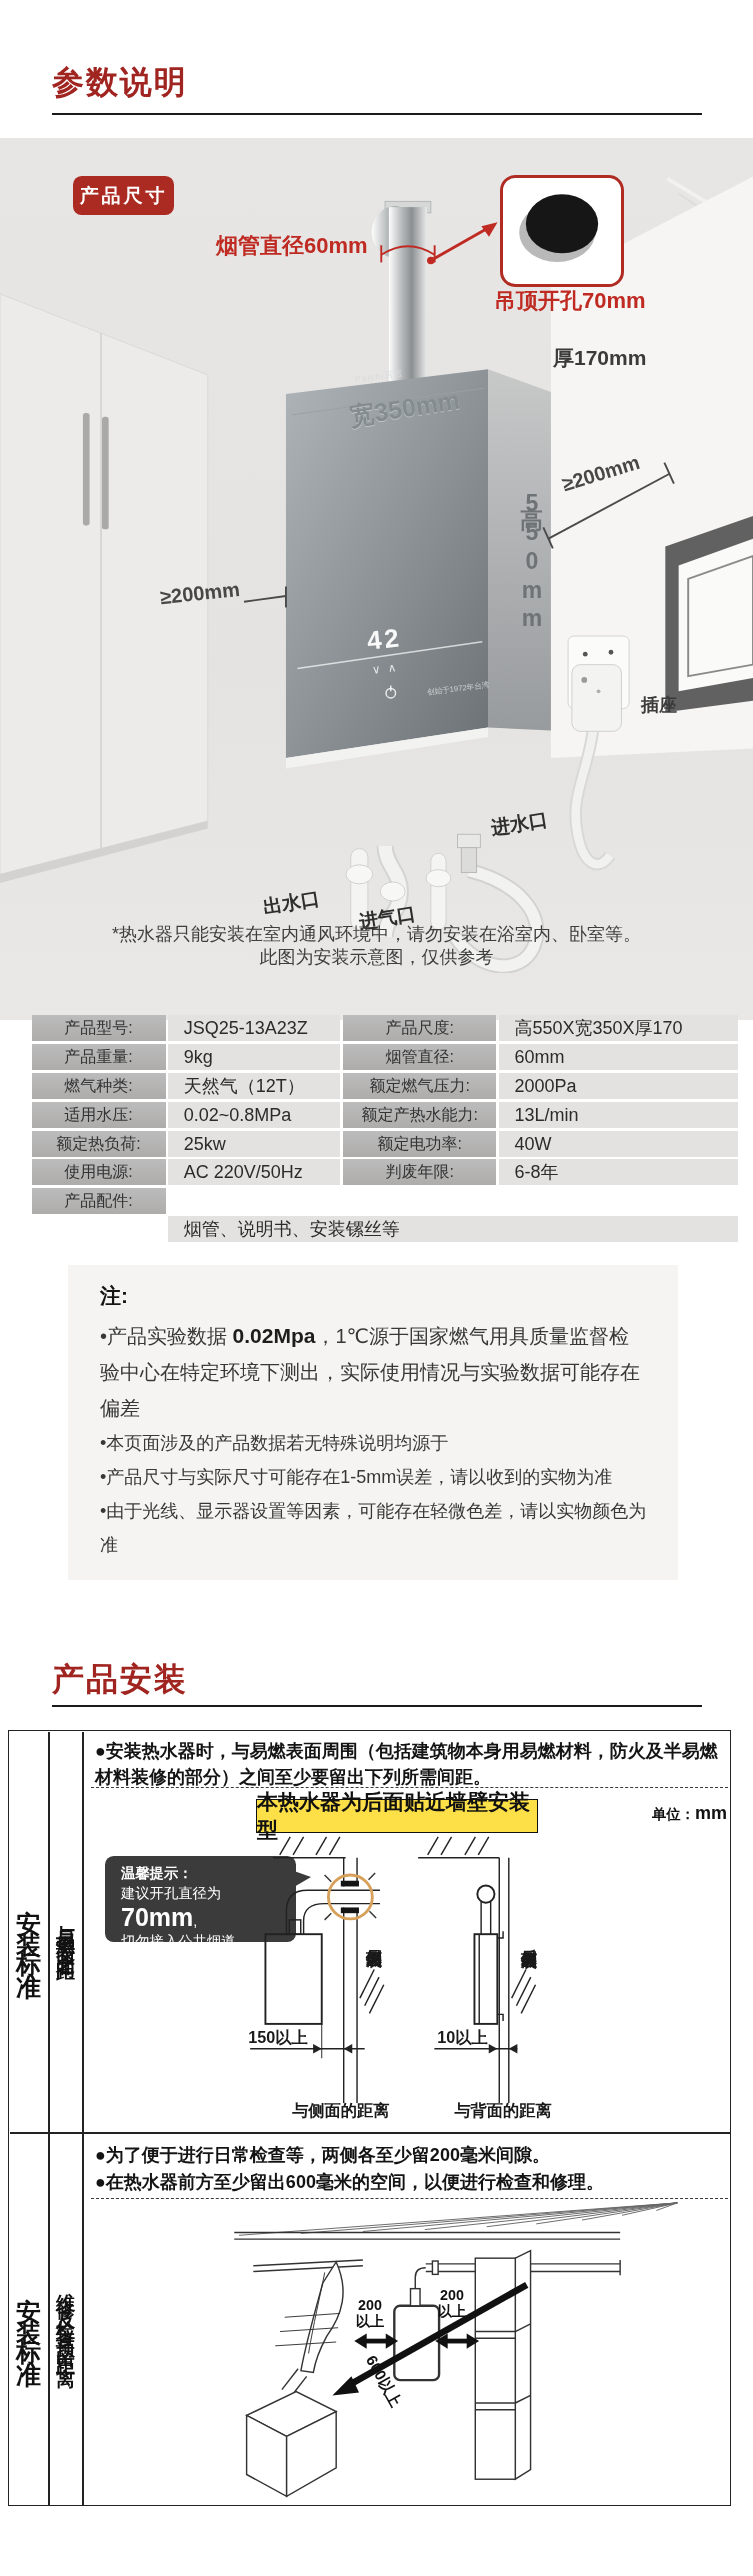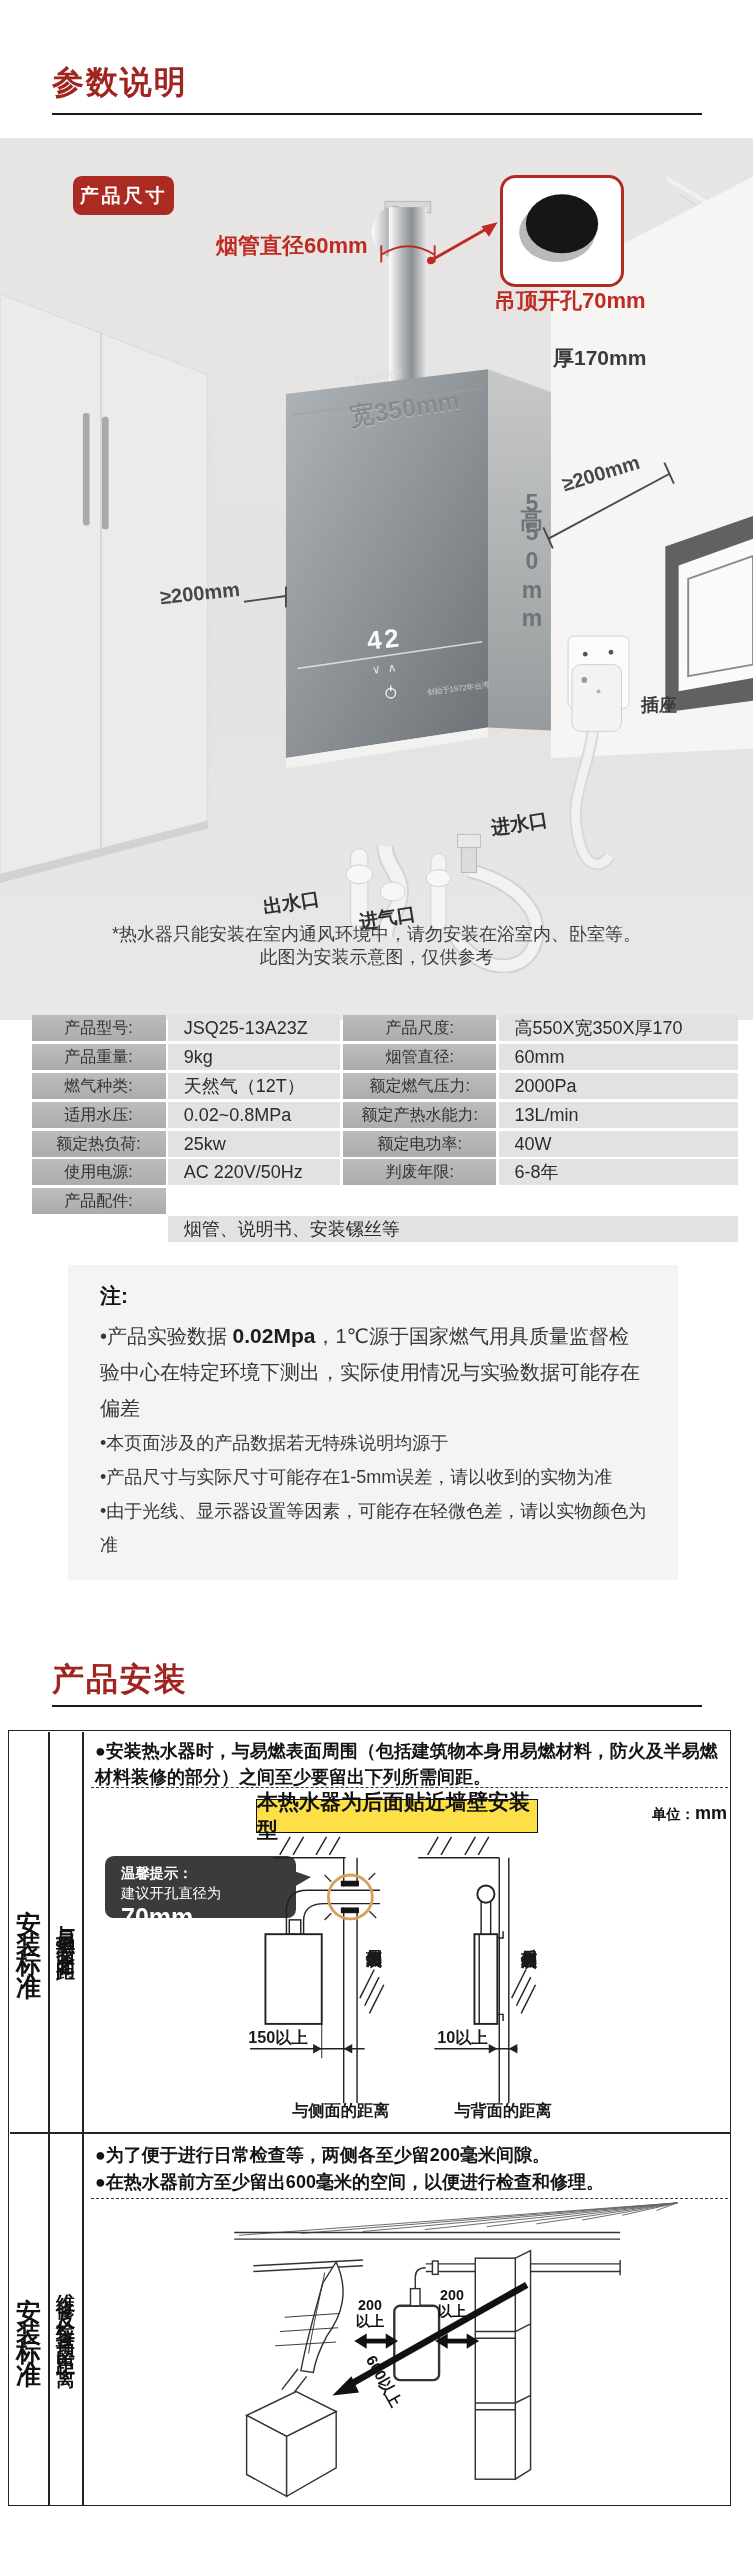--- a/index.html
+++ b/index.html
@@ -237,21 +237,21 @@
 </div>
 <div class="abs col-head" style="left:50px;top:2133px;width:32px;height:373px;">
   <span class="vert" style="font-size:19px;letter-spacing:9.5px;">维修及检查预留距离</span>
 </div>
 
 <div class="abs install-bullet" style="left:95px;top:1738px;">●安装热水器时，与易燃表面周围（包括建筑物本身用易燃材料，防火及半易燃材料装修的部分）之间至少要留出下列所需间距。</div>
 <div class="abs dashed" style="left:91px;top:1787px;width:637px;"></div>
 <div class="abs boxed-title" style="left:256px;top:1799px;width:280px;height:32px;">本热水器为后面贴近墙壁安装型</div>
 <div class="abs unit" style="left:625px;top:1803px;"><span>单位：</span><b>mm</b></div>
 
-<div class="abs bubble" style="left:105px;top:1856px;width:191px;height:62px;padding-left:16px;">
+<div class="abs bubble" style="left:105px;top:1856px;width:191px;height:86px;padding-left:16px;">
   <div class="l1">温馨提示：</div>
   <div class="l2"><span>建议开孔直径为</span><b>70mm</b><span>,</span></div>
   <div class="l3">切勿接入公共烟道</div>
 </div>
 <div class="abs bubble-tail" style="left:294px;top:1871px;"></div>
 
 <svg class="abs" style="left:86px;top:1831px;" width="649" height="298" viewBox="0 0 680 312">
 
   <g stroke="#222" stroke-width="1.5" fill="none">
     <line x1="196" y1="28" x2="272" y2="28"></line>

